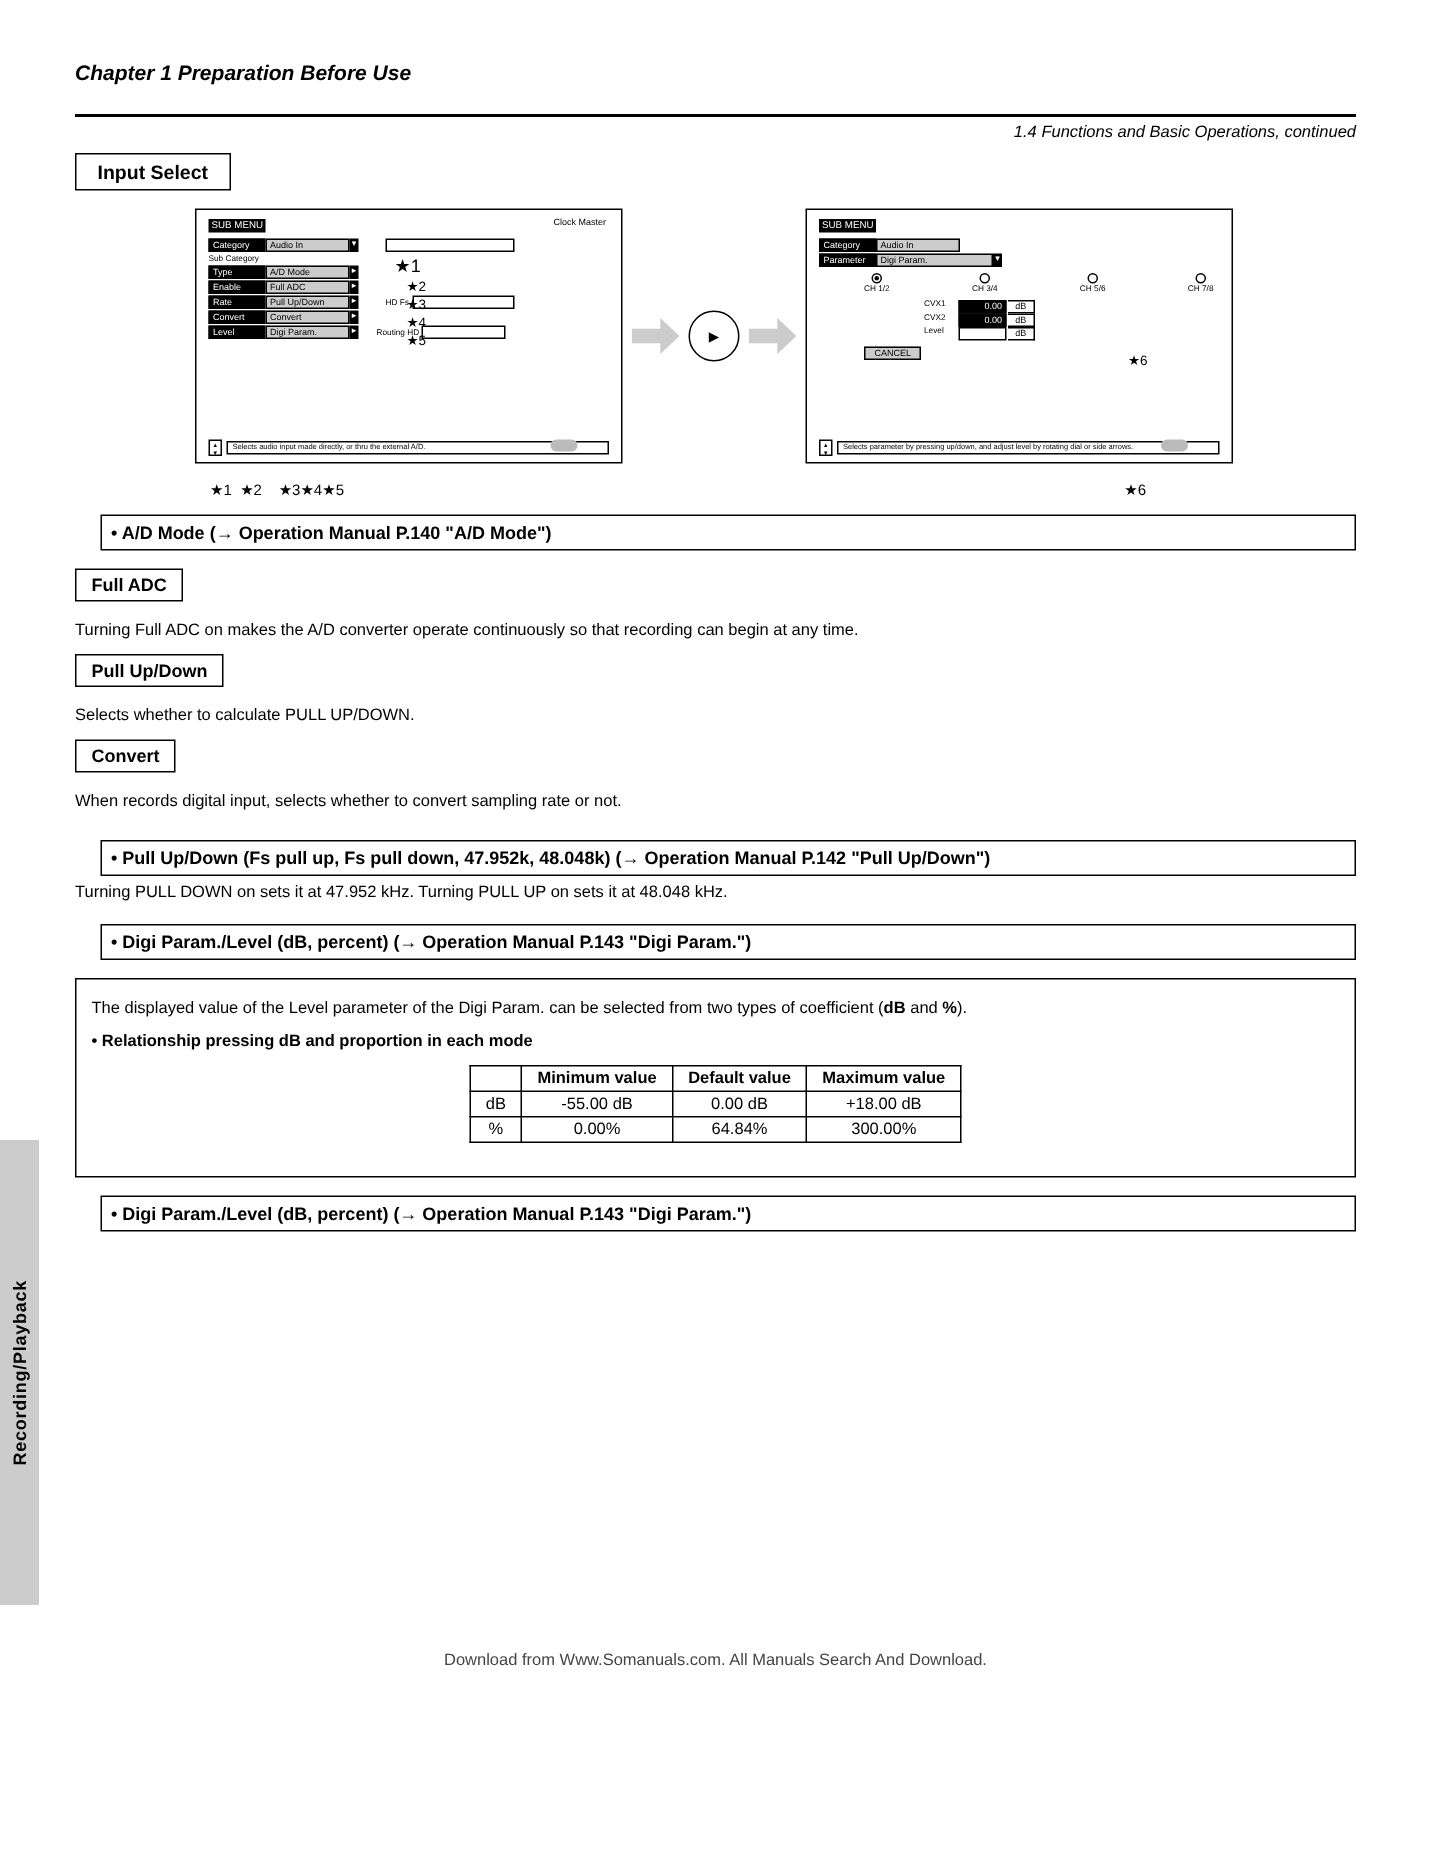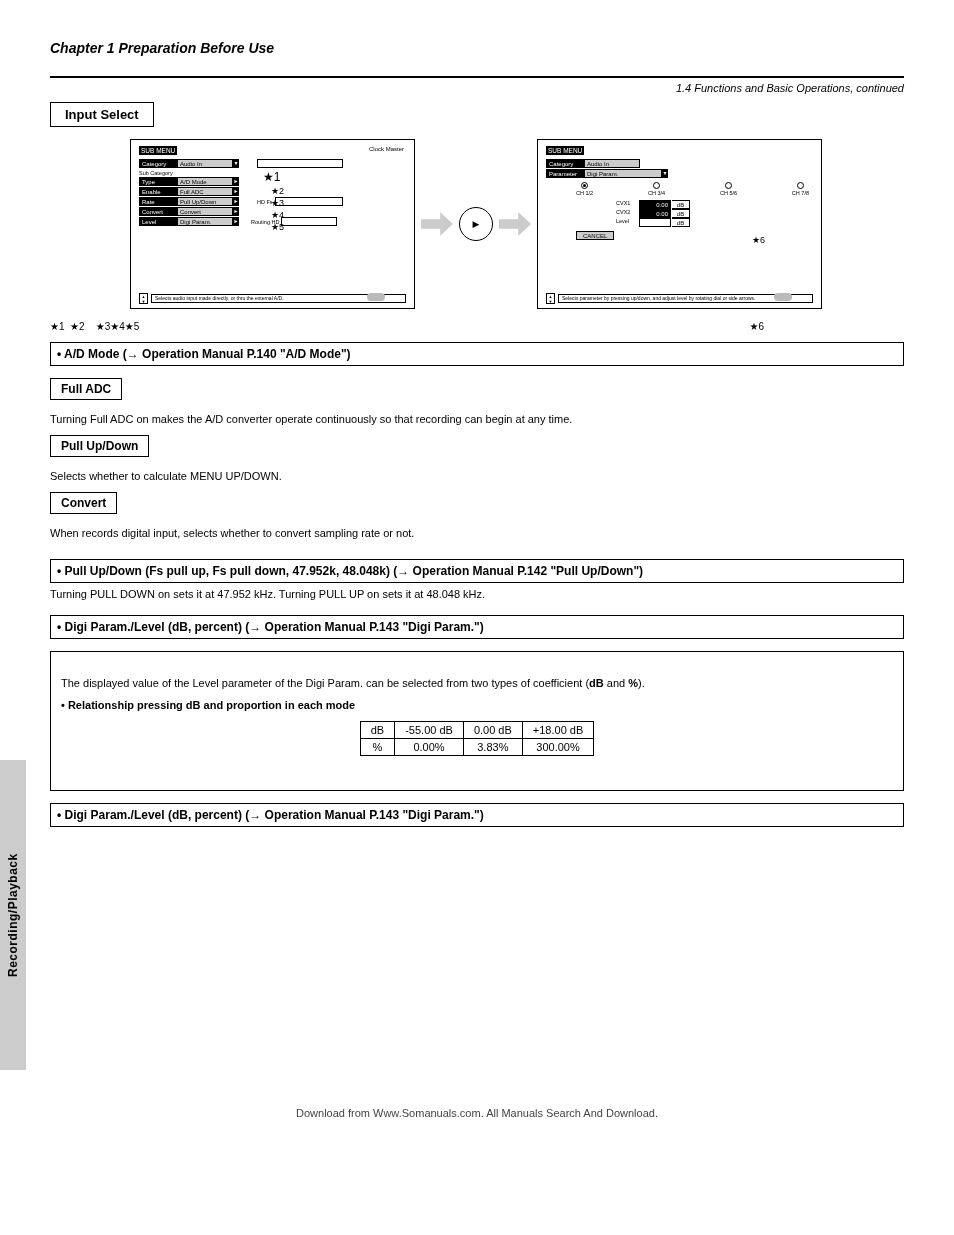--- a/index.html
+++ b/index.html
@@ -111,27 +111,27 @@
   .cvx-num.last { background:#fff; color:#000; }
   .cvx-prc { width:18px; height:9px; border:1px solid #000; border-left:none; background:#fff; font-size:6px; line-height:9px; text-align:center;}
   .scr-cancel { display:inline-block; background:#ccc; border:1px solid #000; font-size:6px; padding:0 6px; height:9px; line-height:9px; margin-left:30px; margin-top:4px;}
   .pointer-star {
     position:absolute; font-size:12px;
   }
   .body-text { font-size:11px; line-height:1.35; }
   .ref-item {
     border:1px solid #000;
     padding:4px 6px;
-    margin: 10px 0 4px 0;
+    margin: 10px 0 4px 17px;
     font-size:12px;
     font-weight:bold;
   }
   .content-block {
     border:1px solid #000;
-    padding:24px 10px;
+    padding:12px 10px;
     margin: 12px 0;
   }
   .big-table {
     border-collapse: collapse;
     margin: 10px auto;
     font-size:11px;
   }
   .big-table th, .big-table td {
     border:1px solid #000;
     padding:2px 10px;
@@ -303,69 +303,75 @@
           </div>
         <div class="long-field">
           <div class="dcomp"></div>
           <span style="font-size:5px; padding-left:3px;">Selects parameter by pressing up/down, and adjust level by rotating dial or side arrows.</span>
         </div>
       </div>
     </div>
   </div>
 
   
-  <div style="margin-top:-8px; font-size:10px;">
+  <div style="margin-left:90px; margin-top:-8px; font-size:10px;">
     <span>★1</span>&nbsp;
     <span>★2</span>&nbsp;&nbsp;&nbsp;
     <span>★3★4★5</span>
     <span style="float:right; margin-right:140px;">★6</span>
   </div>
 
   
 
   
   <div class="ref-item">• A/D Mode (→ Operation Manual P.140 "A/D Mode")</div>
 
   
   <div class="section-box section-medium">Full ADC</div>
   <div class="body-text">Turning Full ADC on makes the A/D converter operate continuously so that recording can begin at any time.</div>
 
   
   <div class="section-box section-medium">Pull Up/Down</div>
   
-  <div class="body-text">Selects whether to calculate MENU UP/DOWN.</div>
+  <div class="body-text">Selects whether to calculate PULL UP/DOWN.</div>
 
   
   <div class="section-box section-medium">Convert</div>
   <div class="body-text">When records digital input, selects whether to convert sampling rate or not.</div>
 
   <div class="ref-item" style="margin-top:18px;">• Pull Up/Down (Fs pull up, Fs pull down, 47.952k, 48.048k) (→ Operation Manual P.142 "Pull Up/Down")</div>
   <div class="body-text">Turning PULL DOWN on sets it at 47.952 kHz. Turning PULL UP on sets it at 48.048 kHz.</div>
 
   
   <div class="ref-item" style="margin-top:14px;">• Digi Param./Level (dB, percent) (→ Operation Manual P.143 "Digi Param.")</div>
 
   
   <div class="content-block">
     <div class="body-text">
       <span>The displayed value of the Level parameter of the Digi Param. can be selected from two types of coefficient (</span><b>dB</b><span> and </span><b>%</b><span>).</span>
     </div>
     <div style="font-weight:bold; margin-top:8px;">• Relationship pressing dB and proportion in each mode</div>
     <table class="big-table">
       <tbody>
+          <tr>
+        <th></th>
+        <th>Minimum value</th>
+        <th>Default value</th>
+        <th>Maximum value</th>
+      </tr>
       <tr>
         <td>dB</td>
         <td>-55.00 dB</td>
         <td>0.00 dB</td>
         <td>+18.00 dB</td>
       </tr>
       <tr>
         <td>%</td>
         <td>0.00%</td>
-        <td>3.83%</td>
+        <td>64.84%</td>
         <td>300.00%</td>
       </tr>
     </tbody>
       </table>
   </div>
 
   
   <div class="ref-item">• Digi Param./Level (dB, percent) (→ Operation Manual P.143 "Digi Param.")</div>
 
   

